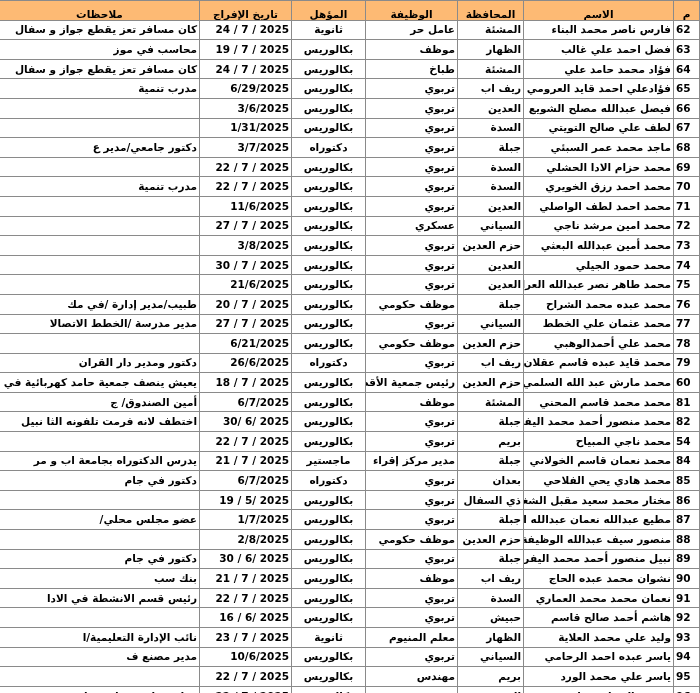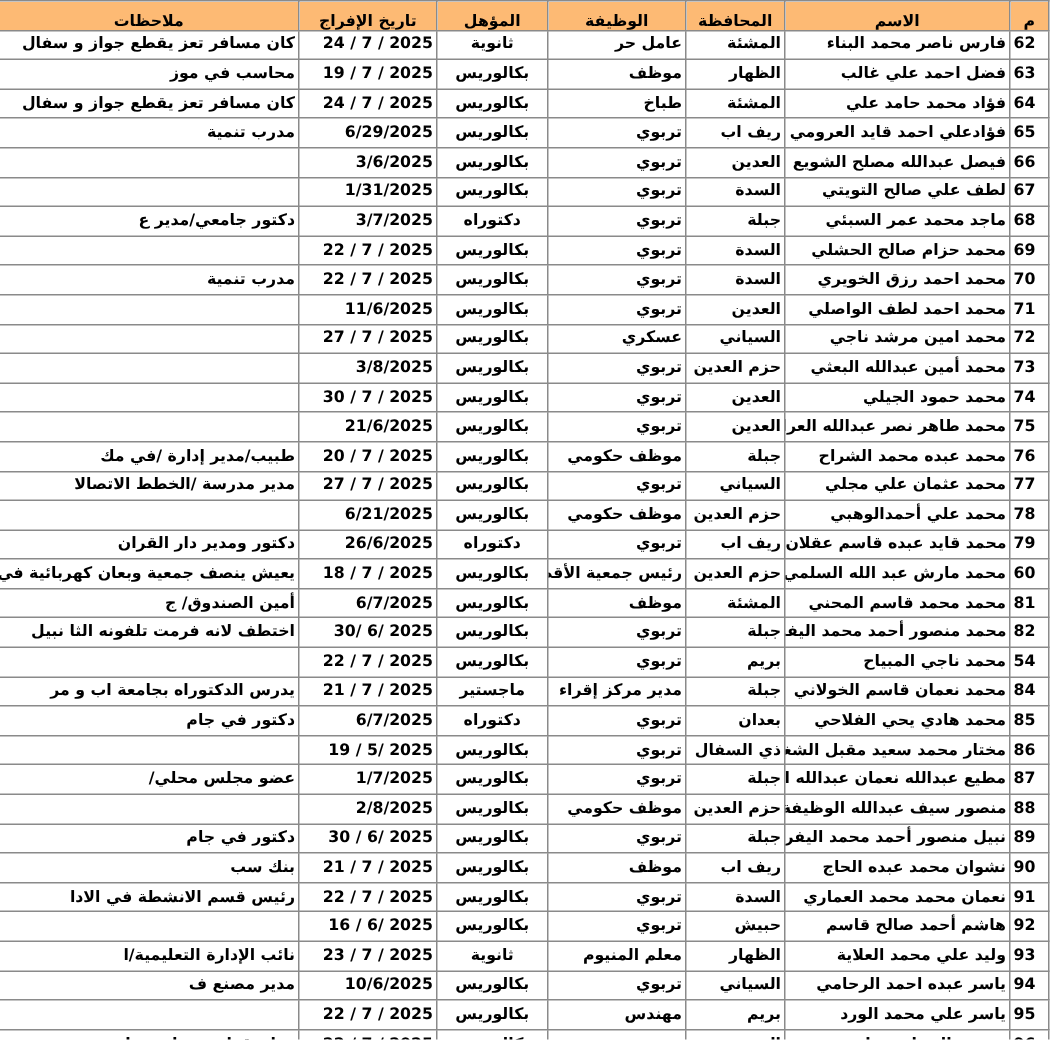--- a/index.html
+++ b/index.html
@@ -172,21 +172,21 @@
           <td class="idx">68</td>
           <td class="name">ماجد محمد عمر السبئي</td>
           <td class="gov">جبلة</td>
           <td class="job">تربوي</td>
           <td class="qual">دكتوراه</td>
           <td class="date">3/7/2025</td>
           <td class="notes">دكتور جامعي/مدير ع</td>
         </tr>
         <tr class="row-alt">
           <td class="idx">69</td>
-          <td class="name">محمد حزام صالح الحشلي</td>
+          <td class="name">محمد حزام الادا الحشلي</td>
           <td class="gov">السدة</td>
           <td class="job">تربوي</td>
           <td class="qual">بكالوريس</td>
           <td class="date">22 / 7 / 2025</td>
           <td class="notes"></td>
         </tr>
         <tr>
           <td class="idx">70</td>
           <td class="name">محمد احمد رزق الخويري</td>
           <td class="gov">السدة</td>
@@ -244,21 +244,21 @@
           <td class="idx">76</td>
           <td class="name">محمد عبده محمد الشراح</td>
           <td class="gov">جبلة</td>
           <td class="job">موظف حكومي</td>
           <td class="qual">بكالوريس</td>
           <td class="date">20 / 7 / 2025</td>
           <td class="notes">طبيب/مدير إدارة /في مك</td>
         </tr>
         <tr class="row-alt">
           <td class="idx">77</td>
-          <td class="name">محمد عثمان علي مجلي</td>
+          <td class="name">محمد عثمان علي الخطط</td>
           <td class="gov">السياني</td>
           <td class="job">تربوي</td>
           <td class="qual">بكالوريس</td>
           <td class="date">27 / 7 / 2025</td>
           <td class="notes">مدير مدرسة /الخطط الاتصالا</td>
         </tr>
         <tr>
           <td class="idx">78</td>
           <td class="name">محمد علي أحمدالوهبي</td>
           <td class="gov">حزم العدين</td>
@@ -276,21 +276,21 @@
           <td class="date">26/6/2025</td>
           <td class="notes">دكتور ومدير دار القران</td>
         </tr>
         <tr>
           <td class="idx">60</td>
           <td class="name">محمد مارش عبد الله السلمي</td>
           <td class="gov">حزم العدين</td>
           <td class="job">رئيس جمعية الأقصى بالمحافظة</td>
           <td class="qual">بكالوريس</td>
           <td class="date">18 / 7 / 2025</td>
-          <td class="notes">يعيش ينصف جمعية وبعان كهربائية في</td>
+          <td class="notes">يعيش ينصف جمعية حامد كهربائية في</td>
         </tr>
         <tr class="row-alt">
           <td class="idx">81</td>
           <td class="name">محمد محمد قاسم المحني</td>
           <td class="gov">المشئة</td>
           <td class="job">موظف</td>
           <td class="qual">بكالوريس</td>
           <td class="date">6/7/2025</td>
           <td class="notes">أمين الصندوق/ ج</td>
         </tr>

